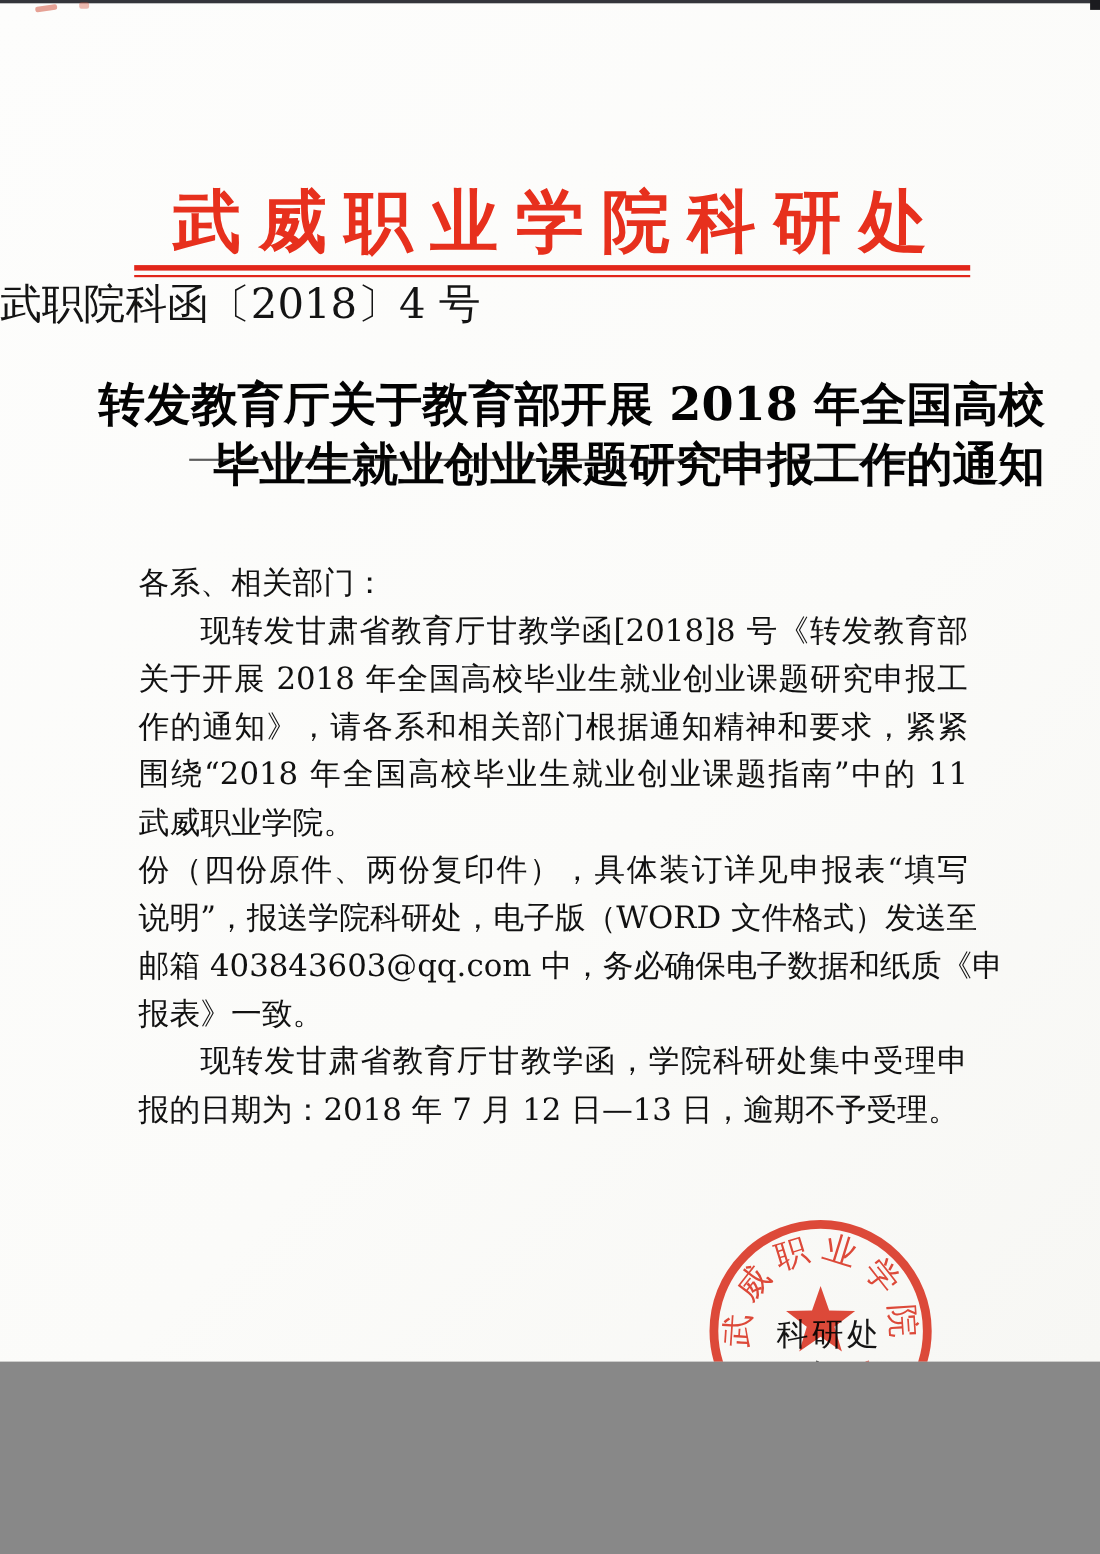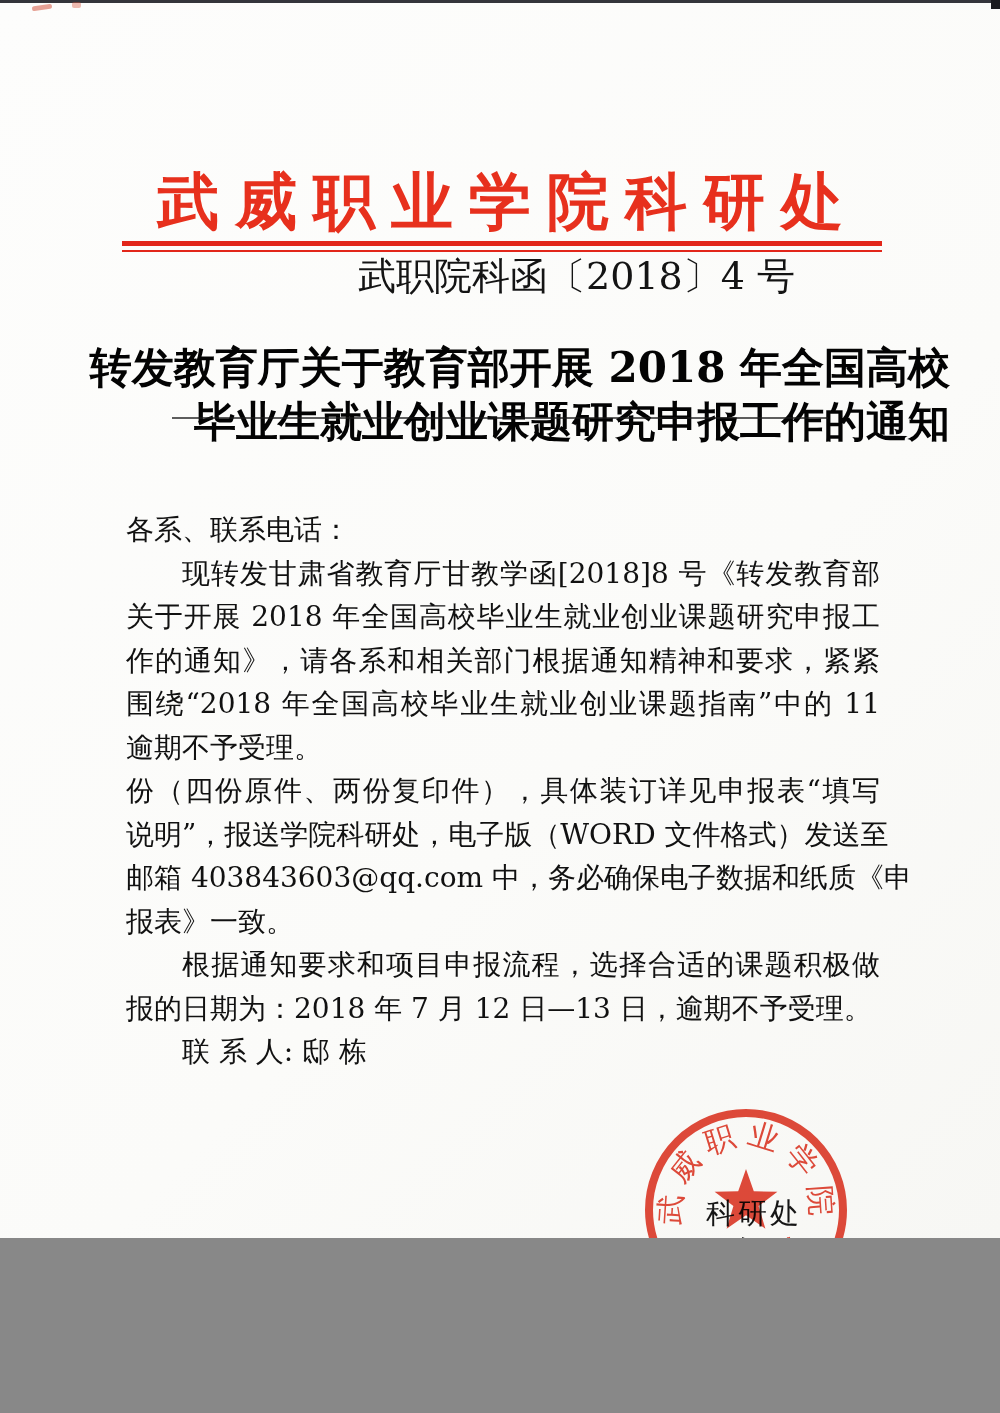--- a/index.html
+++ b/index.html
@@ -29,21 +29,21 @@
     text-align:center;
     font-size:62px;font-weight:900;
     letter-spacing:16px;text-indent:16px;
     color:var(--header-red);
   }
   .rule{position:absolute;left:122px;top:241px;width:760px;}
   .rule .thick{height:5px;background:var(--rule-red);}
   .rule .thin{height:2px;margin-top:4px;background:var(--rule-red);}
   .doc-number{
     position:absolute;left:0;top:251px;width:795px;
-    text-align:right;font-size:38px;color:var(--text-black);
+    text-align:left;font-size:38px;color:var(--text-black);
   }
   .doc-title{
     position:absolute;left:50px;top:341px;width:900px;
     text-align:right;font-size:42px;font-weight:bold;
     line-height:54px;color:#030303;
   }
   .title-strike{position:absolute;left:172px;top:417px;width:656px;height:2px;background:#1a1a1a;opacity:.7;}
   
   .body{
     position:absolute;left:126px;top:508px;width:754px;
@@ -94,39 +94,38 @@
 
   <div class="doc-number">武职院科函〔2018〕4 号</div>
 
   <div class="doc-title">
     <div>转发教育厅关于教育部开展 2018 年全国高校</div>
     <div>毕业生就业创业课题研究申报工作的通知</div>
   </div>
   <div class="title-strike"></div>
 
   <div class="body">
-    <div class="body-line para-last">各系、联系电话：</div>
+    <div class="body-line para-last">各系、相关部门：</div>
     <div>
         <div class="body-line para-first">现转发甘肃省教育厅甘教学函[2018]8 号《转发教育部</div>
         <div class="body-line">关于开展 2018 年全国高校毕业生就业创业课题研究申报工</div>
         <div class="body-line">作的通知》，请各系和相关部门根据通知精神和要求，紧紧</div>
         <div class="body-line">围绕“2018 年全国高校毕业生就业创业课题指南”中的 11</div>
-        <div class="body-line para-last">逾期不予受理。</div>
+        <div class="body-line para-last">武威职业学院。</div>
       </div>
     <div>
         <div class="body-line">份（四份原件、两份复印件），具体装订详见申报表“填写</div>
         <div class="body-line">说明”，报送学院科研处，电子版（WORD 文件格式）发送至</div>
         <div class="body-line">邮箱 403843603@qq.com 中，务必确保电子数据和纸质《申</div>
         <div class="body-line para-last">报表》一致。</div>
       </div>
     <div>
-        <div class="body-line para-first">根据通知要求和项目申报流程，选择合适的课题积极做</div>
+        <div class="body-line para-first">现转发甘肃省教育厅甘教学函，学院科研处集中受理申</div>
         <div class="body-line para-last">报的日期为：2018 年 7 月 12 日—13 日，逾期不予受理。</div>
       </div>
-    <div class="plain-line">联 系 人: 邸  栋</div>
   </div>
 
   <div class="signer">科研处</div>
   <div class="sign-date">2018 年 7 月 3 日</div>
 
   <div class="bottom-rule">
     <div class="thick"></div>
     <div class="thin"></div>
   </div>
 

